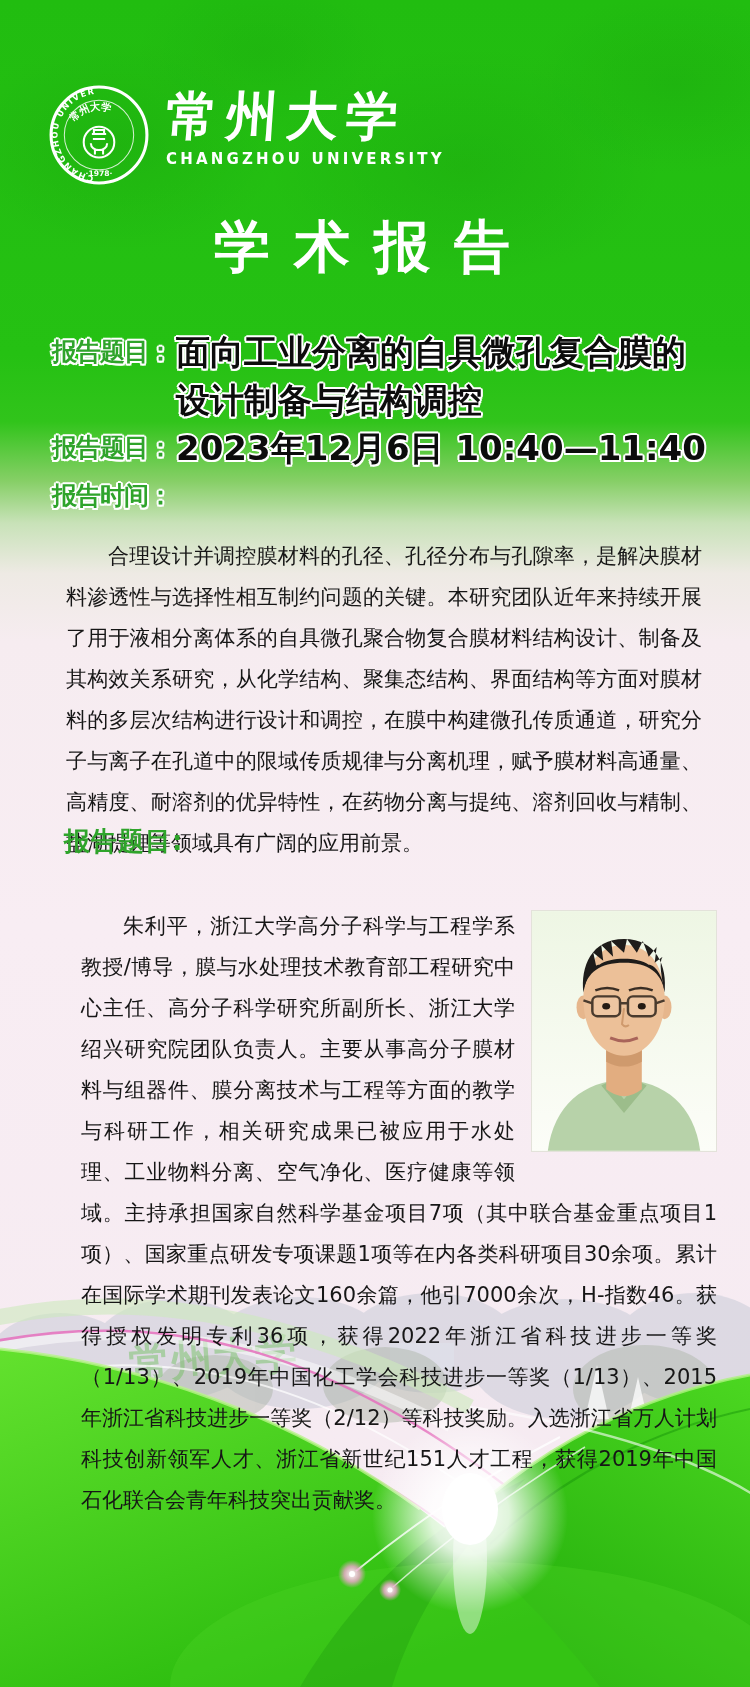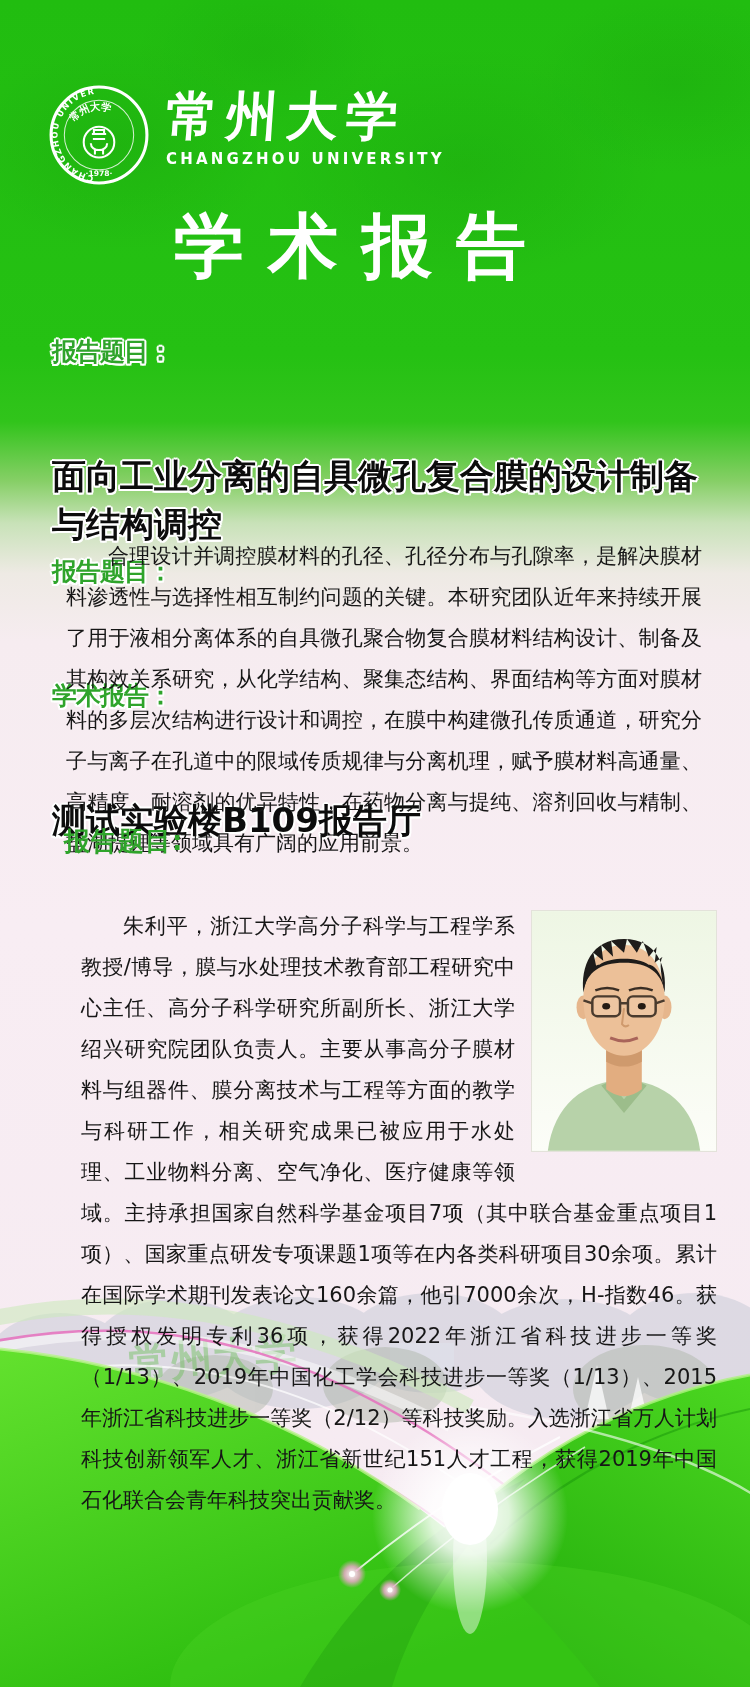--- a/index.html
+++ b/index.html
@@ -22,32 +22,32 @@
   .logo-row{position:absolute;left:48px;top:84px;display:flex;align-items:flex-start;gap:16px;z-index:3;}
   .seal{width:102px;height:102px;}
   .logo-text{padding-top:2px;color:#fff;}
   .uni-cn{
     font-family:"DejaVu Serif","Liberation Serif",serif;
     font-size:52px;font-weight:bold;letter-spacing:8px;line-height:60px;
     transform:skewX(-4deg);
   }
   .uni-en{font-size:15px;font-weight:bold;letter-spacing:3.2px;margin-top:4px;}
   .banner-title{
-    position:absolute;left:4px;top:198px;width:692px;z-index:3;
+    position:absolute;left:16px;top:198px;width:692px;z-index:3;
     text-align:center;color:#fff;
     font-family:"DejaVu Serif","Liberation Serif",serif;
-    font-size:70px;font-weight:bold;letter-spacing:24px;text-indent:24px;
+    font-size:56px;font-weight:bold;letter-spacing:24px;text-indent:24px;
     line-height:96px;
   }
   .outlined{
     text-shadow:2px 0 0 #fff,-2px 0 0 #fff,0 2px 0 #fff,0 -2px 0 #fff,
       1.5px 1.5px 0 #fff,-1.5px 1.5px 0 #fff,1.5px -1.5px 0 #fff,-1.5px -1.5px 0 #fff;
   }
   .details{position:absolute;left:52px;top:328px;width:660px;z-index:3;}
-  .detail-row{display:flex;line-height:48px;flex-direction:column;}
+  .detail-row{display:flex;line-height:48px;}
   .detail-label{
     flex:0 0 124px;font-size:25px;font-weight:bold;color:#2fa42b;letter-spacing:-1px;
   }
   .detail-value{flex:1;font-size:34px;font-weight:bold;color:#0c0c0c;}
   .abstract{
     position:absolute;left:58px;top:528px;width:636px;z-index:3;margin:8px;
     font-size:21px;line-height:41px;color:#161616;
     text-align:justify;text-indent:2em;
   }
   .speaker-heading{
@@ -99,24 +99,24 @@
 
   <div class="banner-title">学术报告</div>
 
   <div class="details">
     <div class="detail-row">
       <span class="detail-label outlined">报告题目：</span>
       <span class="detail-value outlined">面向工业分离的自具微孔复合膜的设计制备与结构调控</span>
     </div>
     <div class="detail-row">
       <span class="detail-label outlined">报告题目：</span>
+      <span class="detail-value outlined">2023年12月6日 10:40—11:40</span>
     </div>
     <div class="detail-row">
-      <span class="detail-label outlined">学术报告：</span>
-      <span class="detail-value outlined">测试实验楼B109报告厅</span>
+      <span class="detail-label outlined">报告时间：</span>
     </div>
   </div>
 
   <p class="abstract">合理设计并调控膜材料的孔径、孔径分布与孔隙率，是解决膜材料渗透性与选择性相互制约问题的关键。本研究团队近年来持续开展了用于液相分离体系的自具微孔聚合物复合膜材料结构设计、制备及其构效关系研究，从化学结构、聚集态结构、界面结构等方面对膜材料的多层次结构进行设计和调控，在膜中构建微孔传质通道，研究分子与离子在孔道中的限域传质规律与分离机理，赋予膜材料高通量、高精度、耐溶剂的优异特性，在药物分离与提纯、溶剂回收与精制、盐湖提锂等领域具有广阔的应用前景。</p>
 
   <div class="speaker-heading">报告题目:</div>
 
   <div class="bio">
     <div class="photo-wrap">
       <svg viewBox="0 0 186 242">

